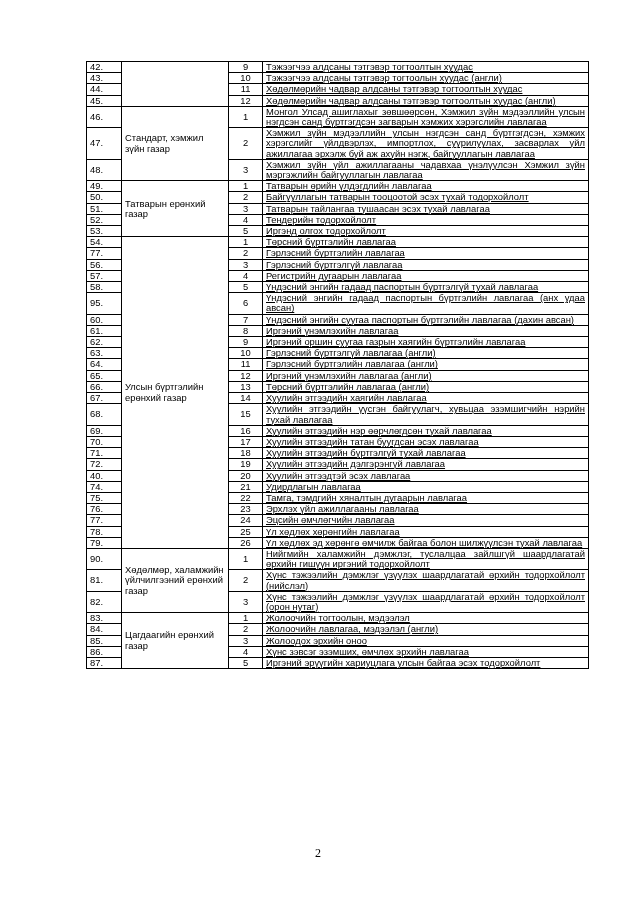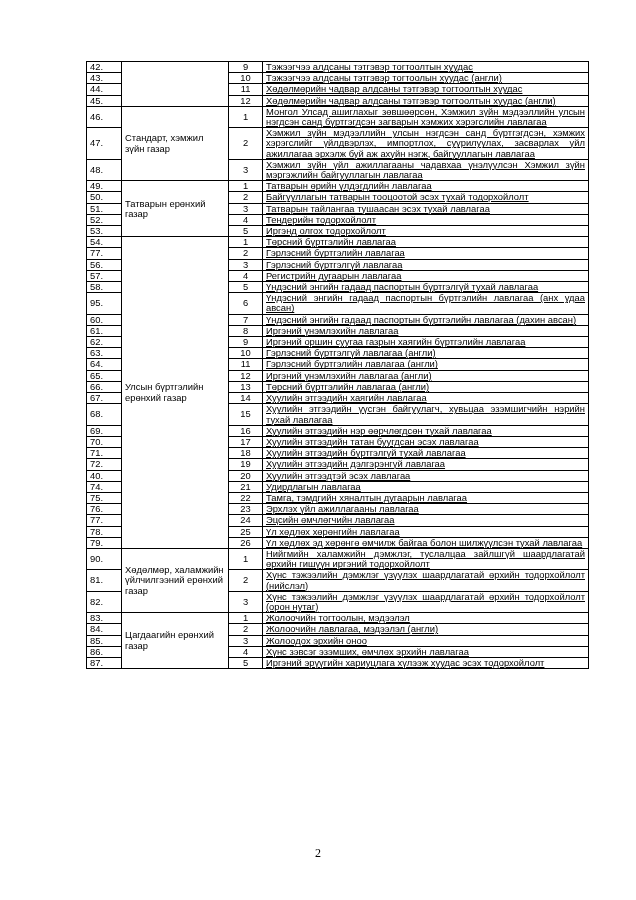--- a/index.html
+++ b/index.html
@@ -108,21 +108,21 @@
         <td class="desc">Үндэсний энгийн гадаад паспортын бүртгэлгүй тухай лавлагаа</td>
       </tr>
       <tr>
         <td class="num">95.</td>
         <td class="idx">6</td>
         <td class="desc">Үндэсний энгийн гадаад паспортын бүртгэлийн лавлагаа (анх удаа авсан)</td>
       </tr>
       <tr>
         <td class="num">60.</td>
         <td class="idx">7</td>
-        <td class="desc">Үндэсний энгийн гадаад паспортын бүртгэлийн лавлагаа (дахин авсан)</td>
+        <td class="desc">Үндэсний энгийн суугаа паспортын бүртгэлийн лавлагаа (дахин авсан)</td>
       </tr>
       <tr class="r1">
         <td class="num">61.</td>
         <td class="idx">8</td>
         <td class="desc">Иргэний үнэмлэхийн лавлагаа</td>
       </tr>
       <tr class="r1">
         <td class="num">62.</td>
         <td class="idx">9</td>
         <td class="desc">Иргэний оршин суугаа газрын хаягийн бүртгэлийн лавлагаа</td>
@@ -245,18 +245,18 @@
         <td class="desc">Жолоодох эрхийн оноо</td>
       </tr>
       <tr class="r1">
         <td class="num">86.</td>
         <td class="idx">4</td>
         <td class="desc">Хүнс зэвсэг эзэмших, өмчлөх эрхийн лавлагаа</td>
       </tr>
       <tr class="r1">
         <td class="num">87.</td>
         <td class="idx">5</td>
-        <td class="desc">Иргэний эрүүгийн хариуцлага хүлээж хуудас эсэх тодорхойлолт</td>
+        <td class="desc">Иргэний эрүүгийн хариуцлага улсын байгаа эсэх тодорхойлолт</td>
       </tr>
     </tbody>
 </table>
 
 <div class="page-num">2</div>
 
 </body></html>

